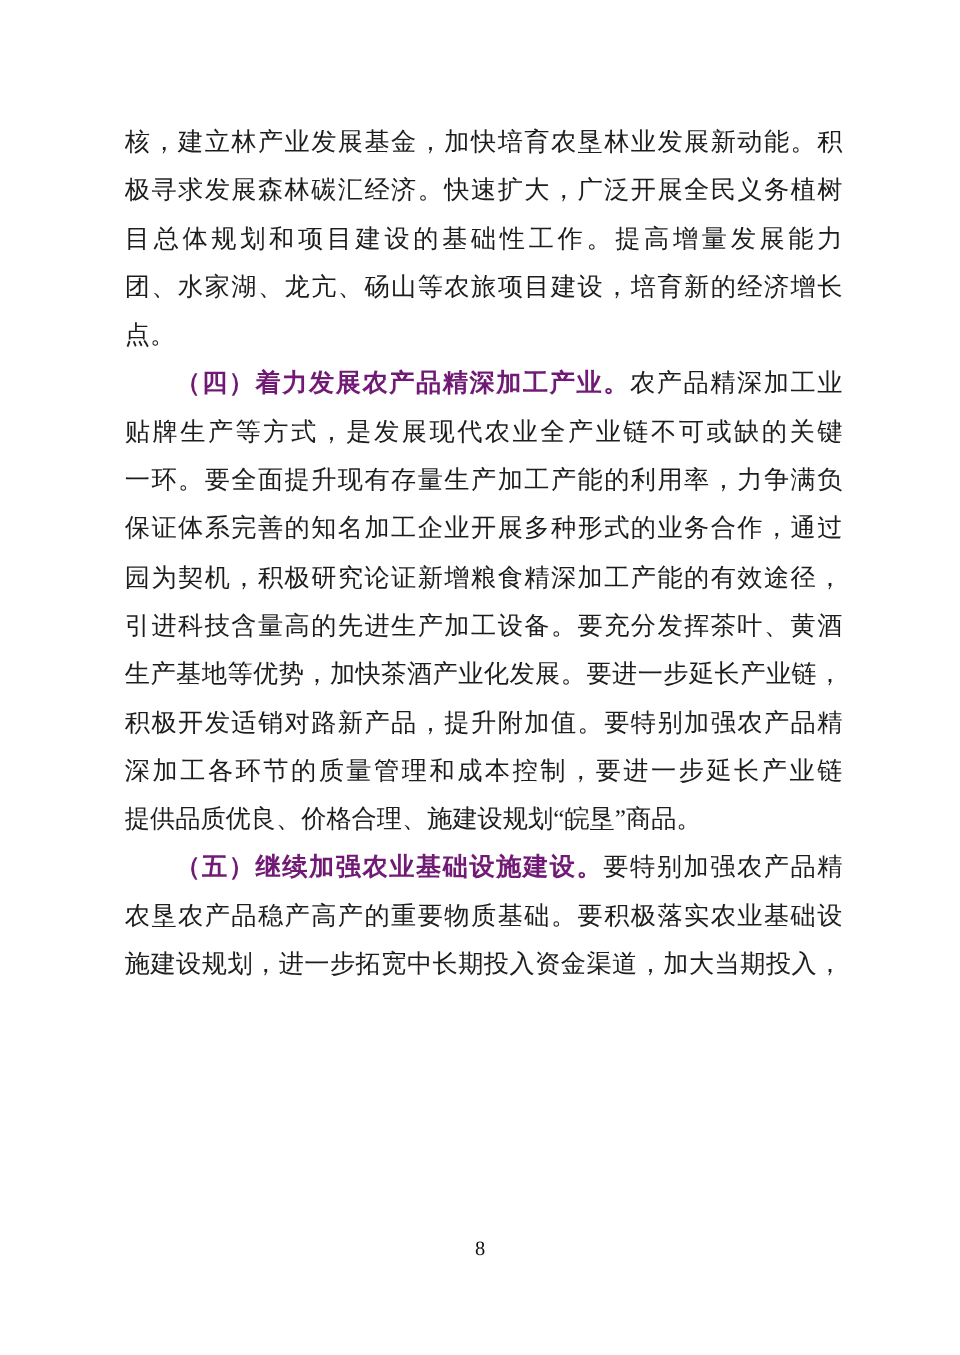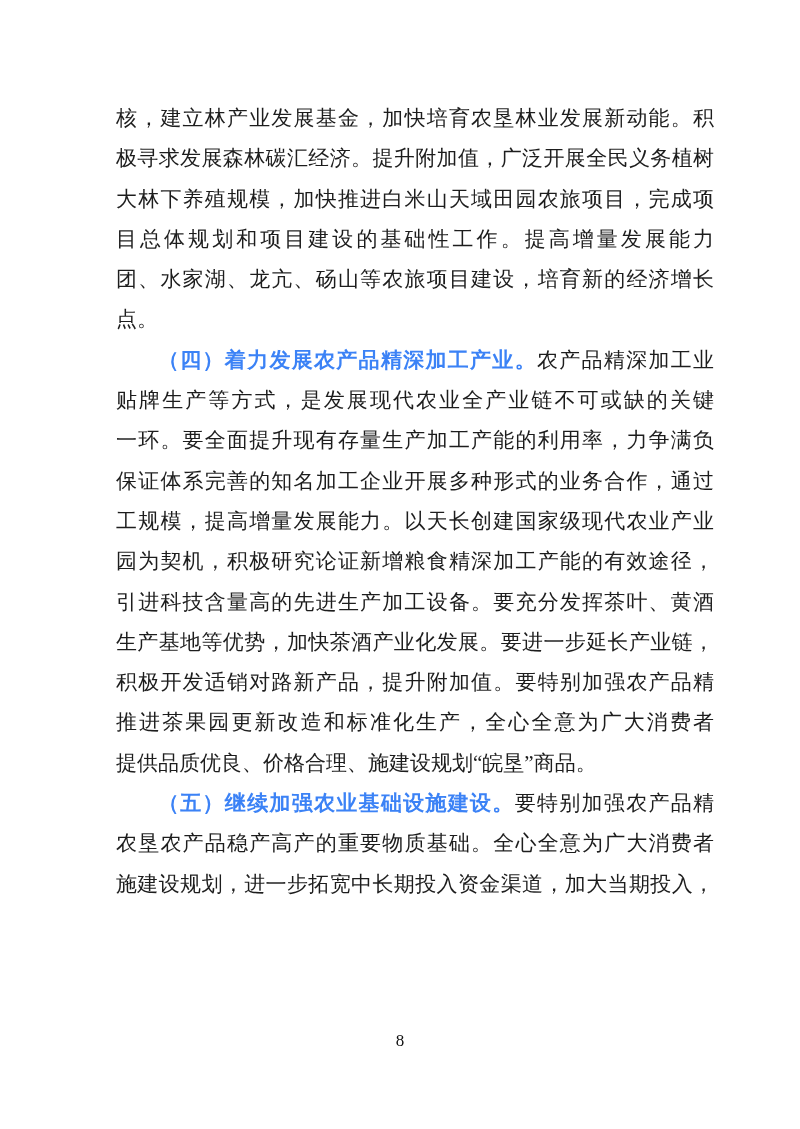--- a/index.html
+++ b/index.html
@@ -11,73 +11,71 @@
     position: relative;
     width: 800px;
     height: 1129px;
     background: #ffffff;
     font-family: "Liberation Serif", "DejaVu Serif", serif;
     color: #1d1d1d;
     overflow: hidden;
   }
   .content {
     position: absolute;
-    left: 116px;
+    left: 104px;
     top: 98px;
     width: 598px;
   }
   .line {
     height: 40.3px;
     line-height: 40.3px;
     font-size: 21px;
     text-align: justify;
     text-align-last: justify;
     overflow: hidden;
   }
   .line.end {
     text-align-last: left;
   }
   .line.indent {
     text-indent: 42px;
   }
   .seg-bold {
     font-weight: bold;
-    color: #3b82f6;
+    color: #701a75;
   }
   .pagenum {
     position: absolute;
     top: 1028px;
     left: 0;
     width: 100%;
     text-align: center;
     font-size: 17px;
     line-height: 26px;
     color: #111111;
   }
 </style>
 </head>
 <body>
 
 <div class="page">
   <div class="content" id="doc-body">
       <div class="line"><span class="seg">核，建立林产业发展基金，加快培育农垦林业发展新动能。积</span></div>
-      <div class="line"><span class="seg">极寻求发展森林碳汇经济。提升附加值，广泛开展全民义务植树</span></div>
-      <div class="line"><span class="seg">大林下养殖规模，加快推进白米山天域田园农旅项目，完成项</span></div>
+      <div class="line"><span class="seg">极寻求发展森林碳汇经济。快速扩大，广泛开展全民义务植树</span></div>
       <div class="line"><span class="seg">目总体规划和项目建设的基础性工作。提高增量发展能力</span></div>
       <div class="line"><span class="seg">团、水家湖、龙亢、砀山等农旅项目建设，培育新的经济增长</span></div>
       <div class="line end"><span class="seg">点。</span></div>
       <div class="line indent"><span class="seg-bold">（四）着力发展农产品精深加工产业。</span><span class="seg">农产品精深加工业</span></div>
       <div class="line"><span class="seg">贴牌生产等方式，是发展现代农业全产业链不可或缺的关键</span></div>
       <div class="line"><span class="seg">一环。要全面提升现有存量生产加工产能的利用率，力争满负</span></div>
       <div class="line"><span class="seg">保证体系完善的知名加工企业开展多种形式的业务合作，通过</span></div>
-      <div class="line"><span class="seg">工规模，提高增量发展能力。以天长创建国家级现代农业产业</span></div>
       <div class="line"><span class="seg">园为契机，积极研究论证新增粮食精深加工产能的有效途径，</span></div>
       <div class="line"><span class="seg">引进科技含量高的先进生产加工设备。要充分发挥茶叶、黄酒</span></div>
       <div class="line"><span class="seg">生产基地等优势，加快茶酒产业化发展。要进一步延长产业链，</span></div>
       <div class="line"><span class="seg">积极开发适销对路新产品，提升附加值。要特别加强农产品精</span></div>
-      <div class="line"><span class="seg">推进茶果园更新改造和标准化生产，全心全意为广大消费者</span></div>
+      <div class="line"><span class="seg">深加工各环节的质量管理和成本控制，要进一步延长产业链</span></div>
       <div class="line end"><span class="seg">提供品质优良、价格合理、施建设规划“皖垦”商品。</span></div>
       <div class="line indent"><span class="seg-bold">（五）继续加强农业基础设施建设。</span><span class="seg">要特别加强农产品精</span></div>
-      <div class="line"><span class="seg">农垦农产品稳产高产的重要物质基础。全心全意为广大消费者</span></div>
+      <div class="line"><span class="seg">农垦农产品稳产高产的重要物质基础。要积极落实农业基础设</span></div>
       <div class="line"><span class="seg">施建设规划，进一步拓宽中长期投入资金渠道，加大当期投入，</span></div>
     </div>
   <div class="pagenum">8</div>
 </div>
 
 </body></html>

